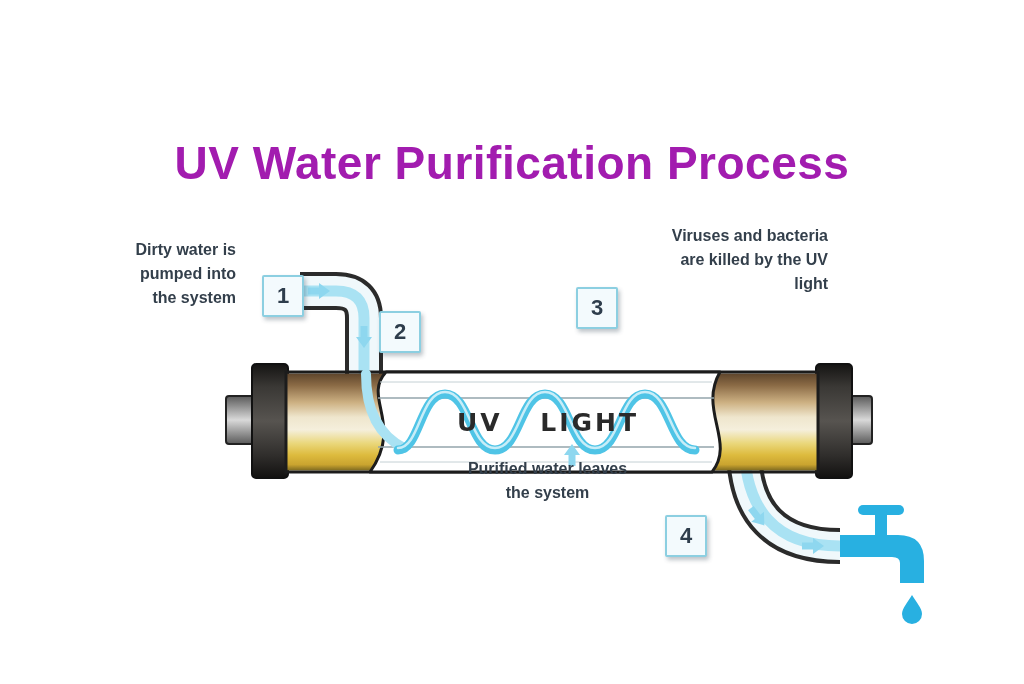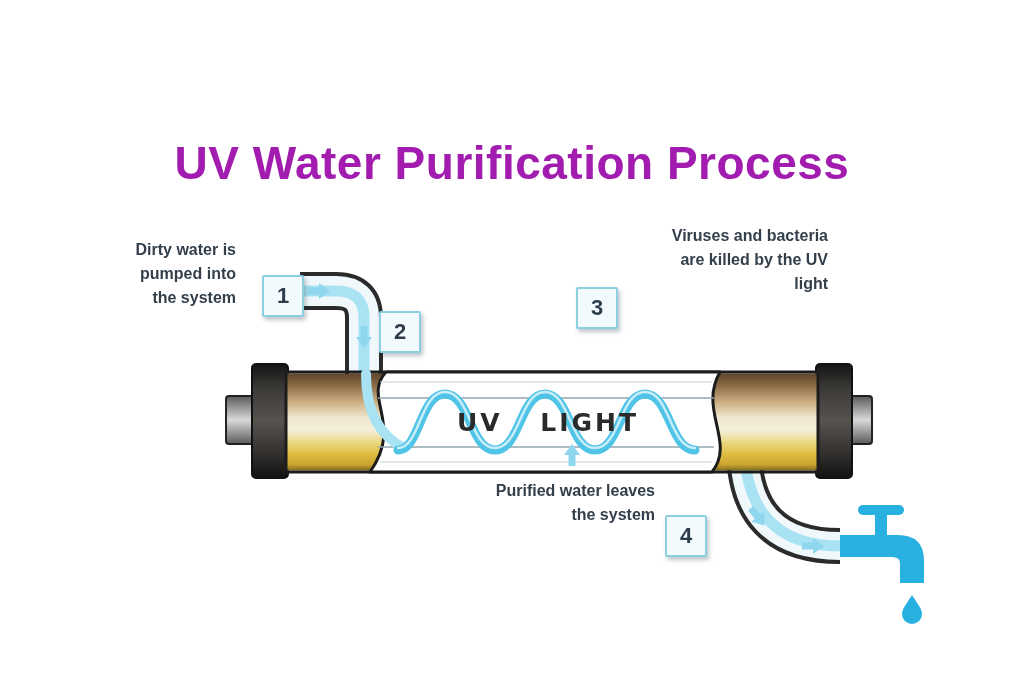--- a/index.html
+++ b/index.html
@@ -12,21 +12,21 @@
     position:absolute;top:136px;left:0;width:100%;margin:0;text-align:center;
     font-size:46px;font-weight:600;color:#a21caf;letter-spacing:.5px;
   }
   .step-label{
     position:absolute;text-align:right;font-size:16px;font-weight:600;
     color:#333f4b;line-height:1.5;white-space:pre-line;
   }
   .s1{top:238px;left:86px;width:150px;}
   .s2{top:238px;left:398px;width:144px;}
   .s3{top:224px;left:614px;width:214px;}
-  .s4{top:479px;left:440px;width:215px;}
+  .s4{top:457px;left:440px;width:215px;text-align:center;}
   .step-box{
     position:absolute;width:38px;height:38px;background:#f3fafd;
     border:2px solid #8ccfe1;border-radius:2px;
     box-shadow:2px 3px 4px rgba(40,60,75,.30);
     display:flex;align-items:center;justify-content:center;
     font-size:22px;font-weight:700;color:#2e3d4c;
   }
   .b1{top:275px;left:262px;}
   .b2{top:311px;left:379px;}
   .b3{top:287px;left:576px;}

